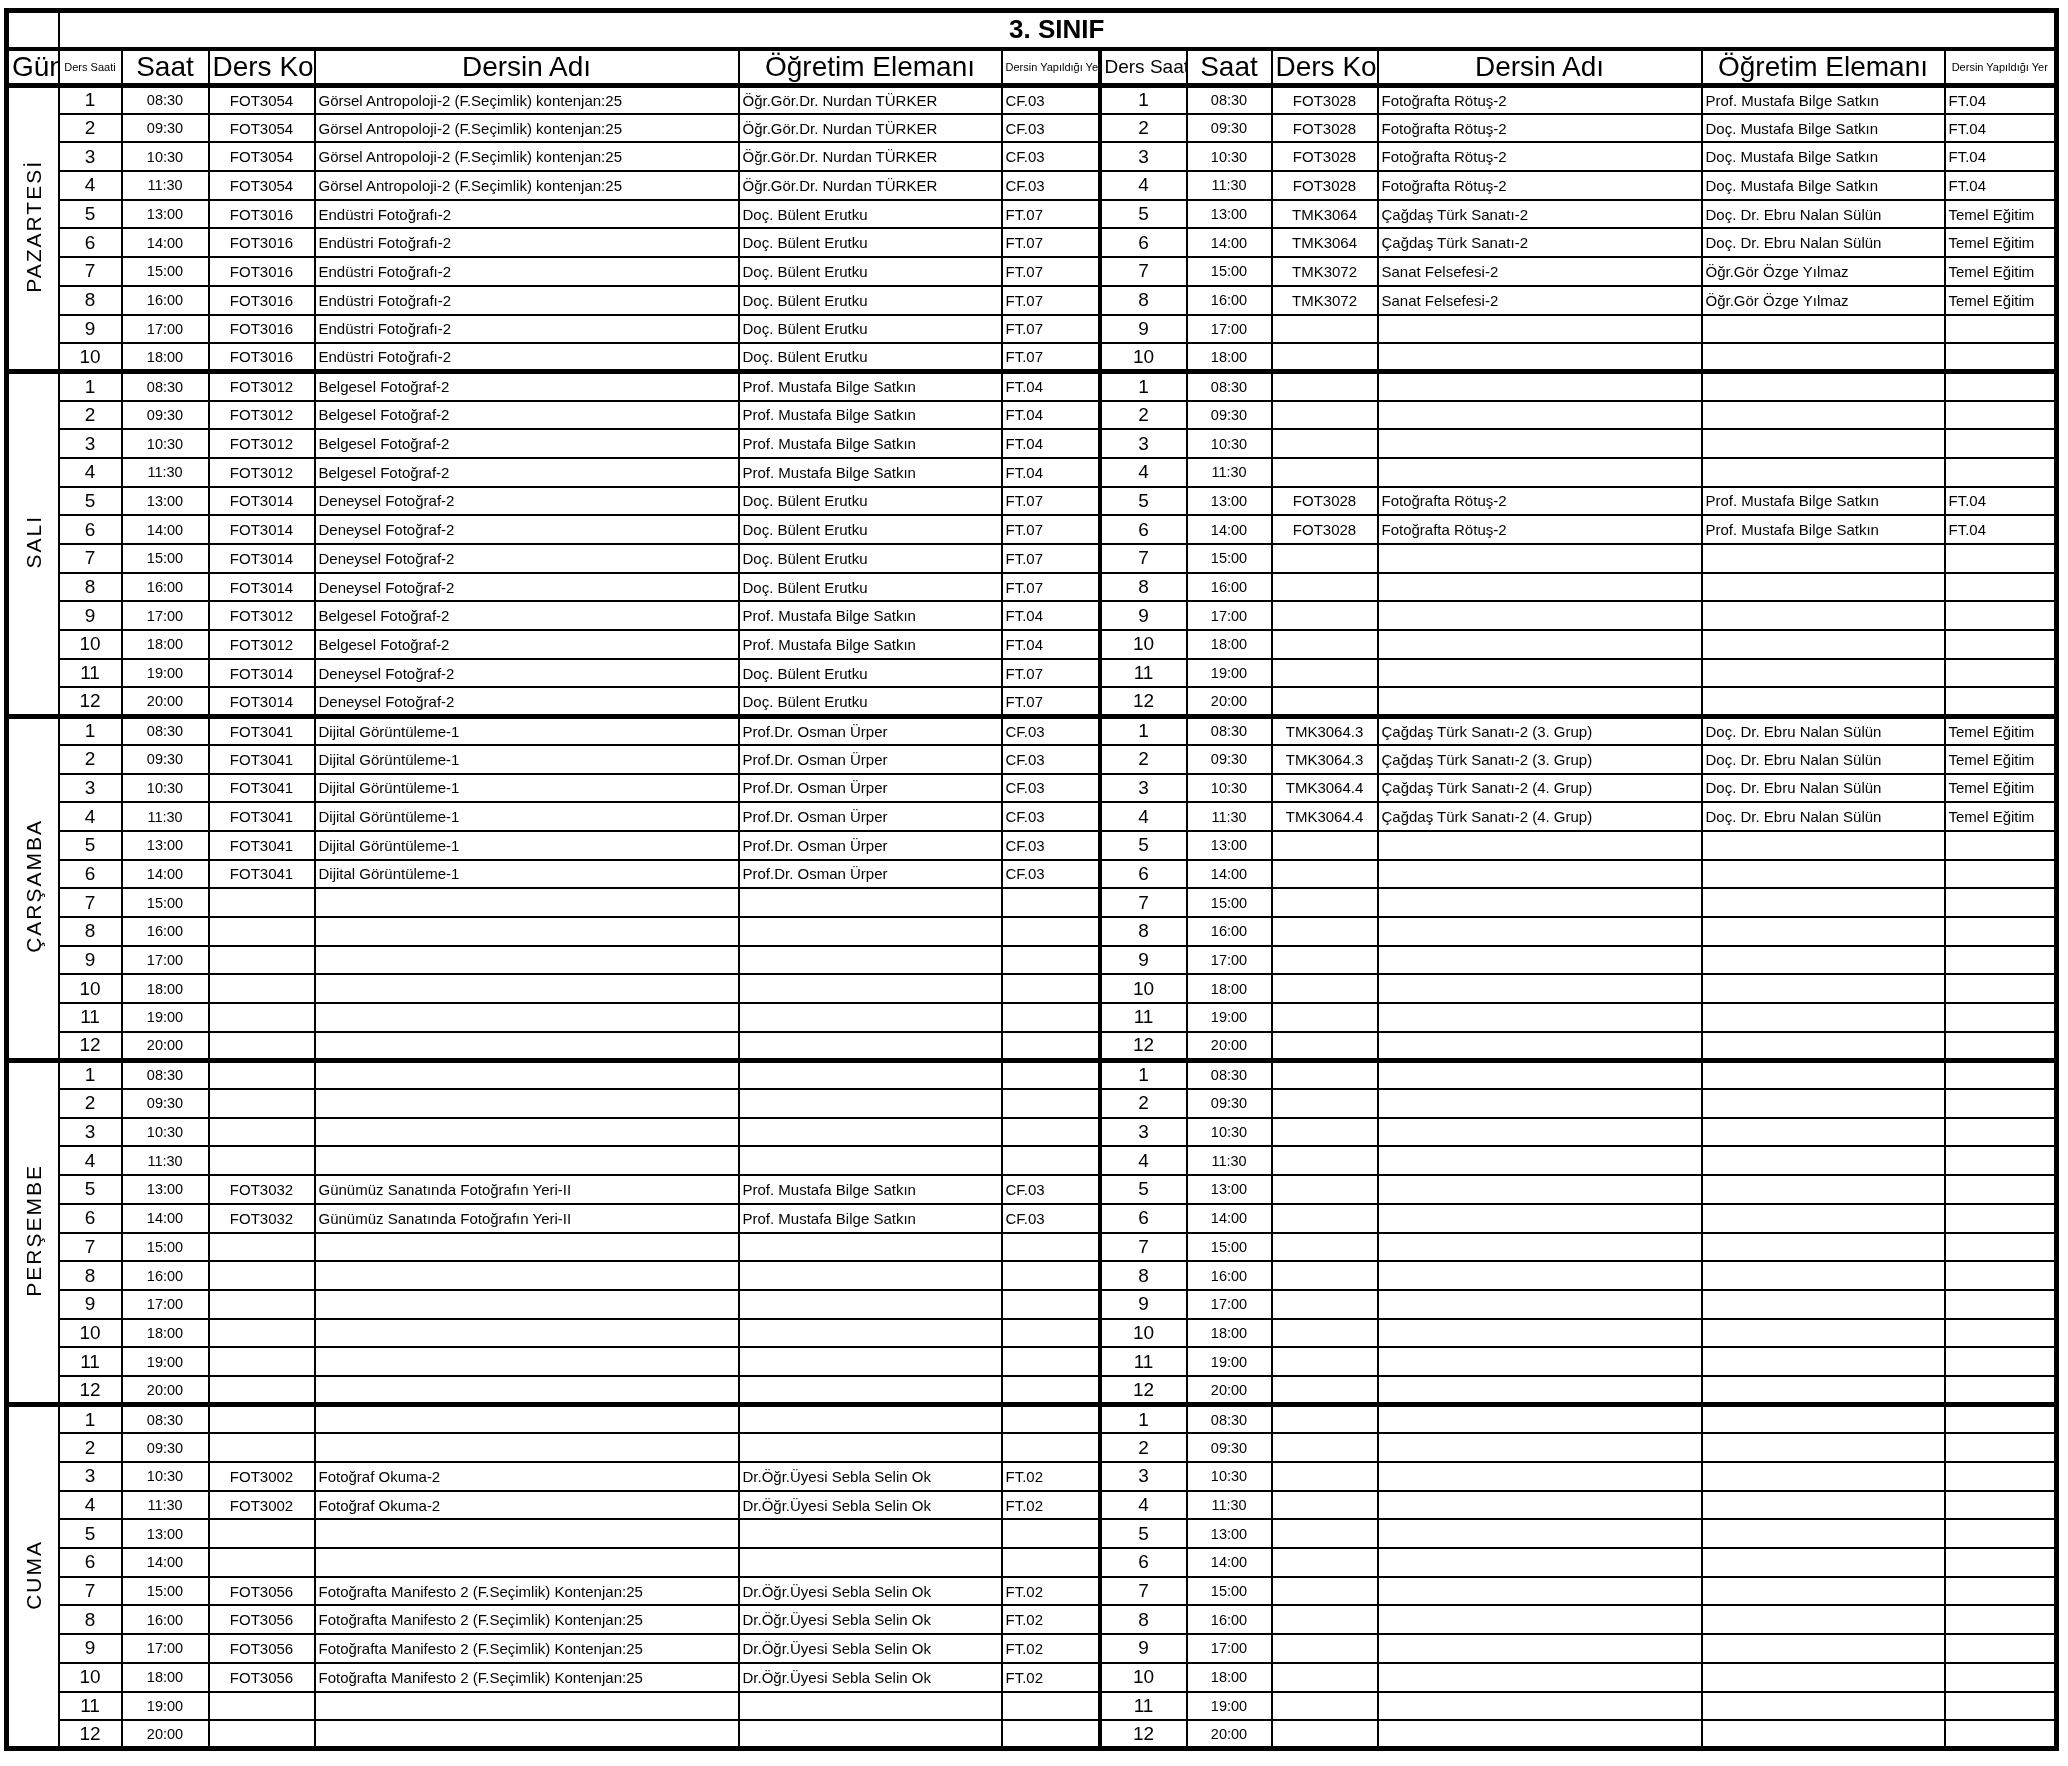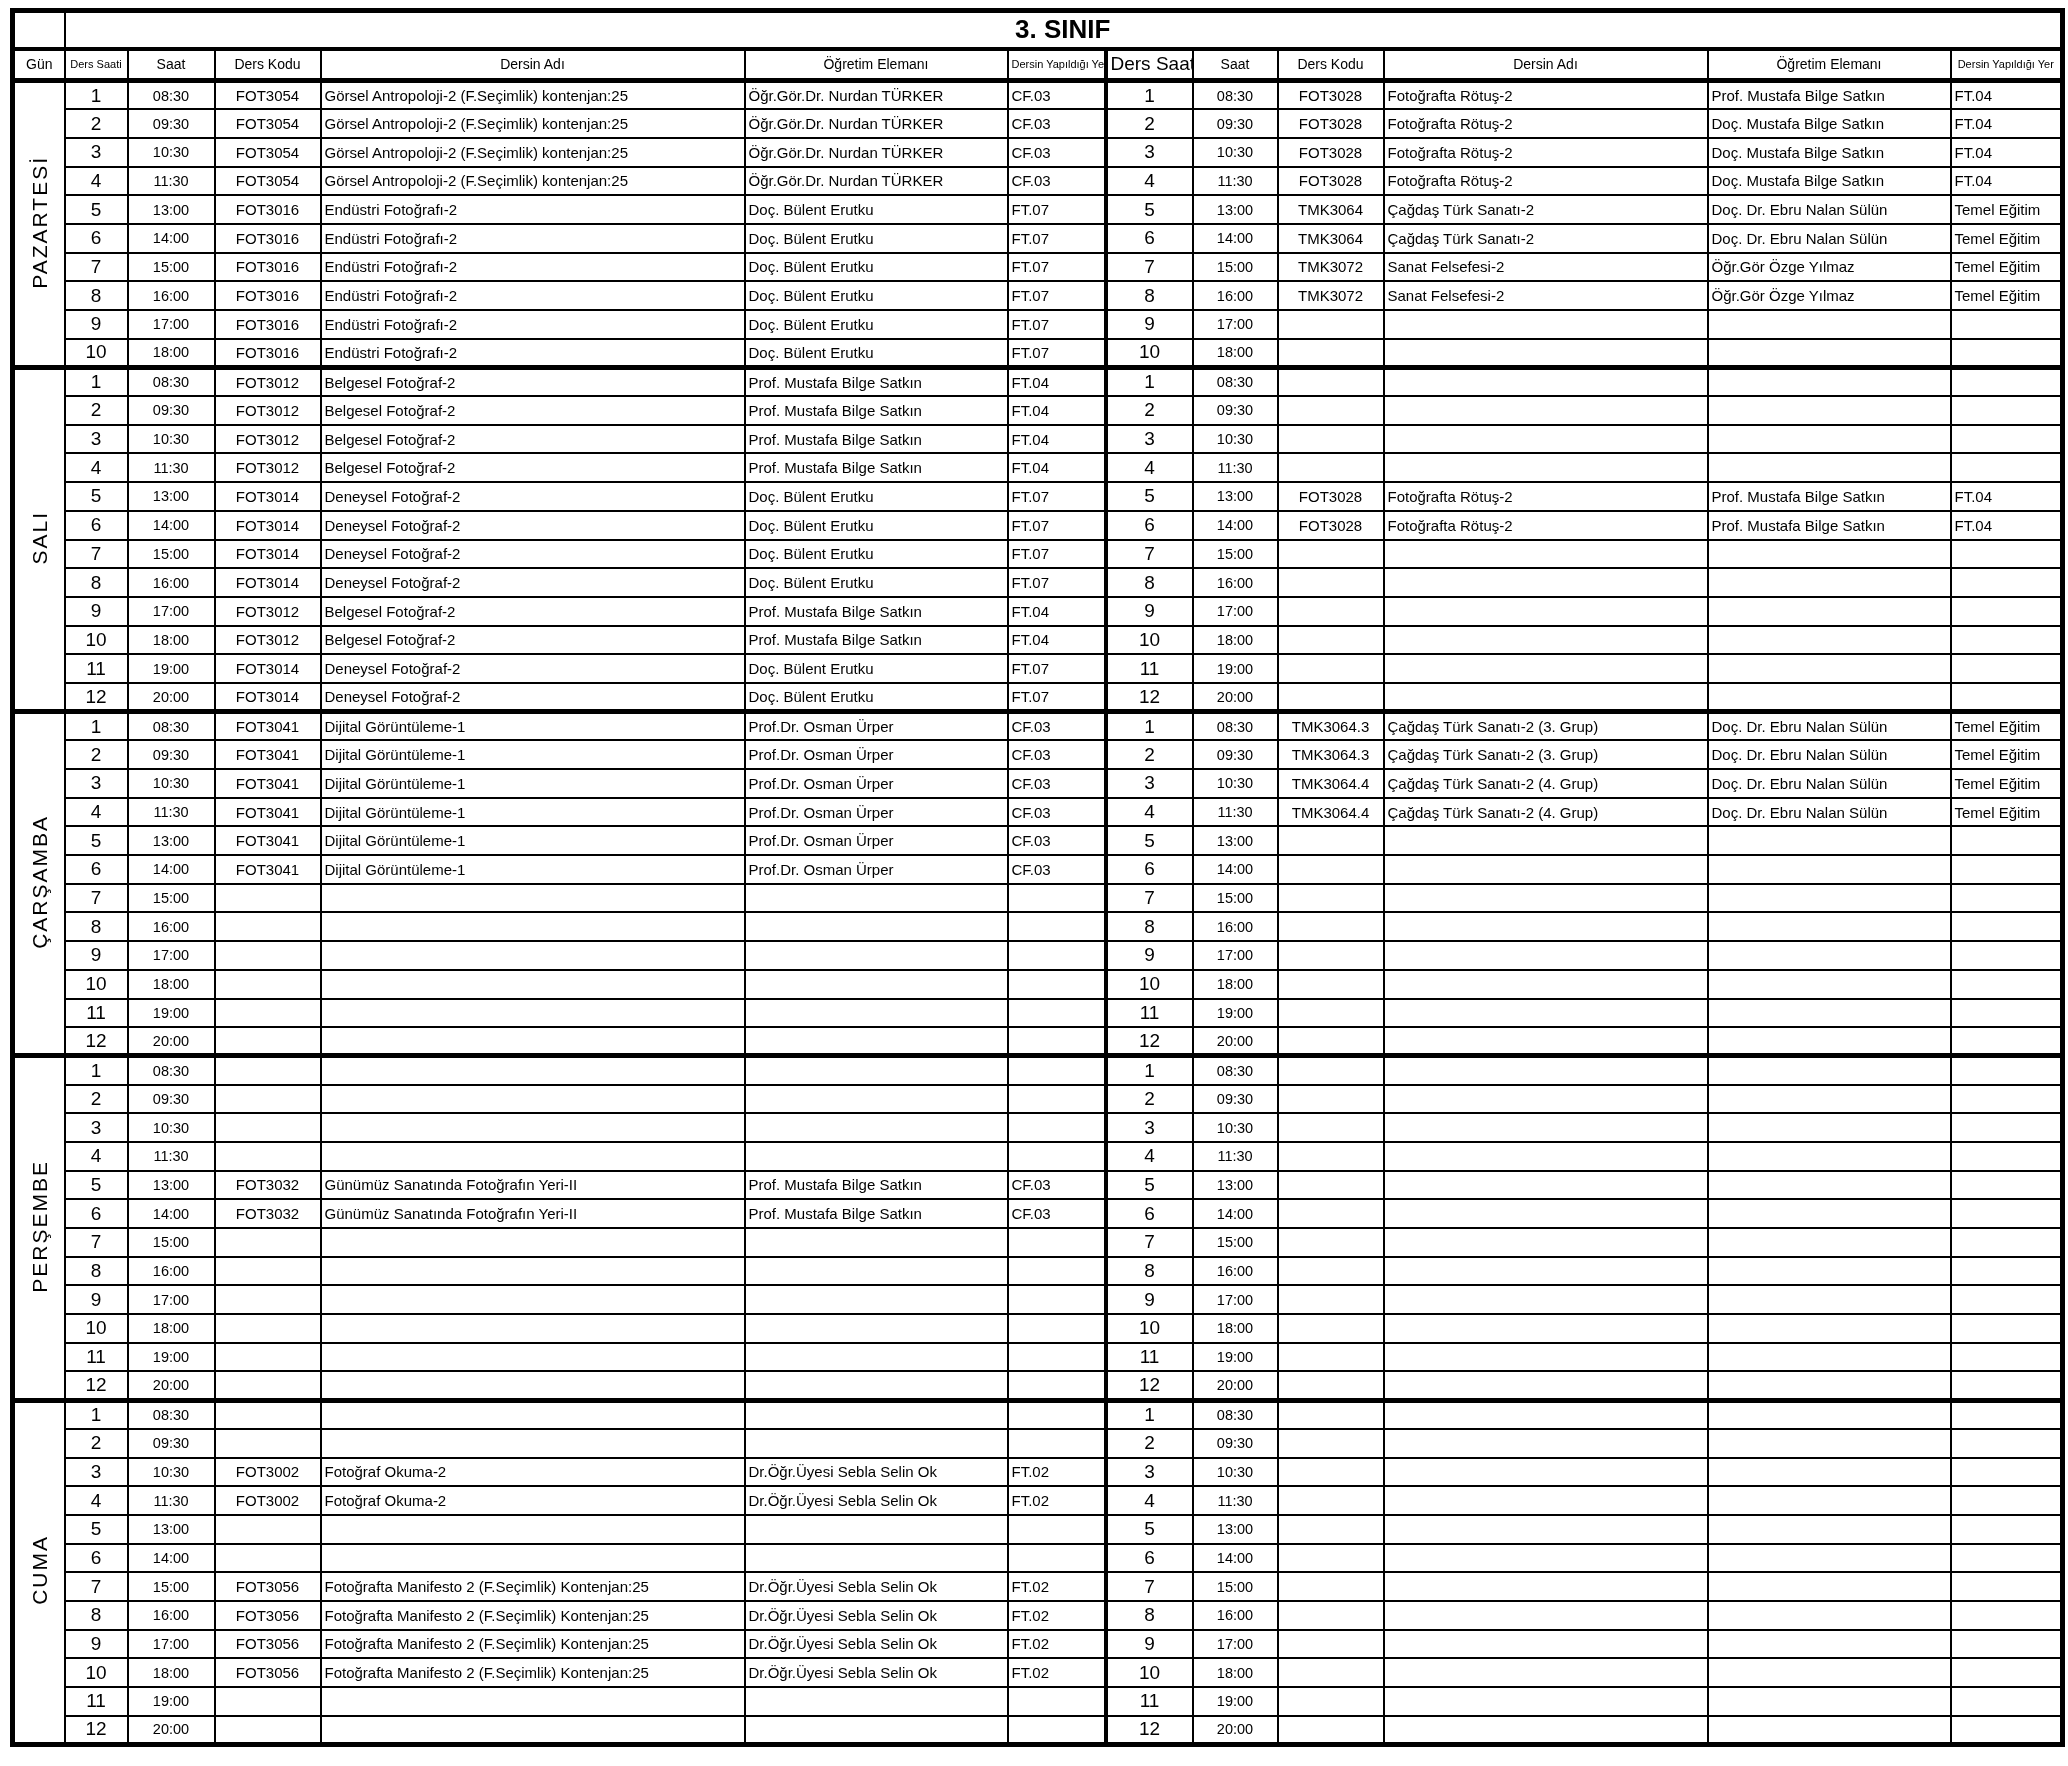--- a/index.html
+++ b/index.html
@@ -5,21 +5,21 @@
   html, body {
     margin: 0;
     background: #ffffff;
     font-family: "Liberation Sans", sans-serif;
   }
   .sheet {
     width: 2068px;
     height: 1766px;
     background: #fff;
     box-sizing: border-box;
-    padding: 8px 8px 0 10px;
+    padding: 8px 8px 0 4px;
   }
   table {
     border-collapse: collapse;
     table-layout: fixed;
     width: 2050px;
     border: 5px solid #000;
   }
   td, th {
     border: 2px solid #000;
     padding: 0 3px;
@@ -34,21 +34,21 @@
   td.title {
     font-weight: bold;
     font-size: 26px;
     text-align: center;
     vertical-align: middle;
   }
   
   thead th {
     height: 32px;
     font-weight: normal;
-    font-size: 14px;
+    font-size: 28px;
     text-align: center;
     vertical-align: middle;
     border-bottom: 4px solid #000;
   }
   th.small { font-size: 11px; }
   th.rds   { font-size: 19px; }
   
   tbody tr { height: 28.7px; }
   tr.day-start td { border-top: 5px solid #000; }
   td.sep, th.sep { border-left: 4px solid #000; }

